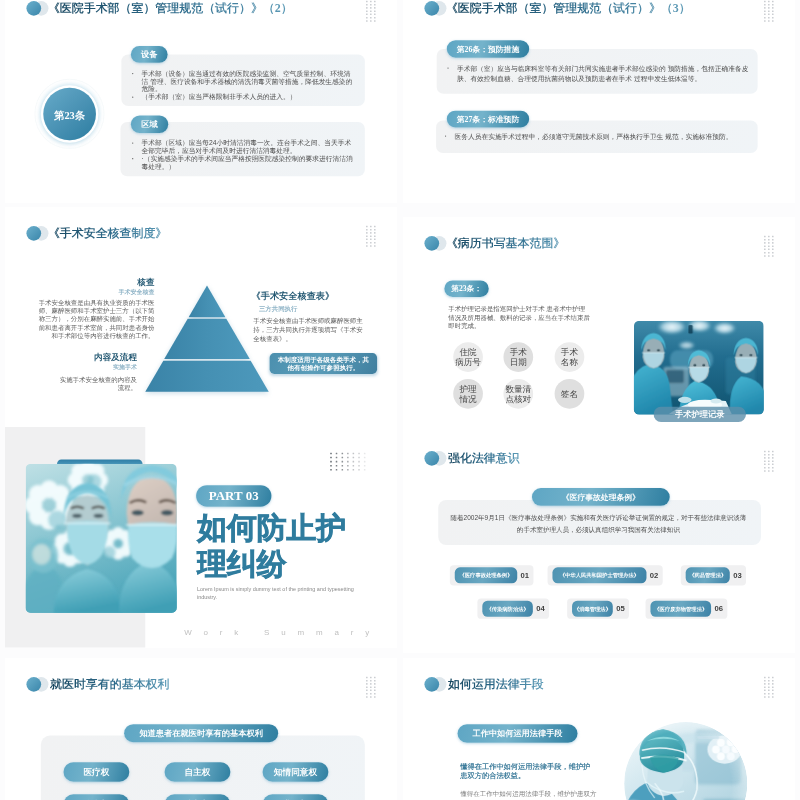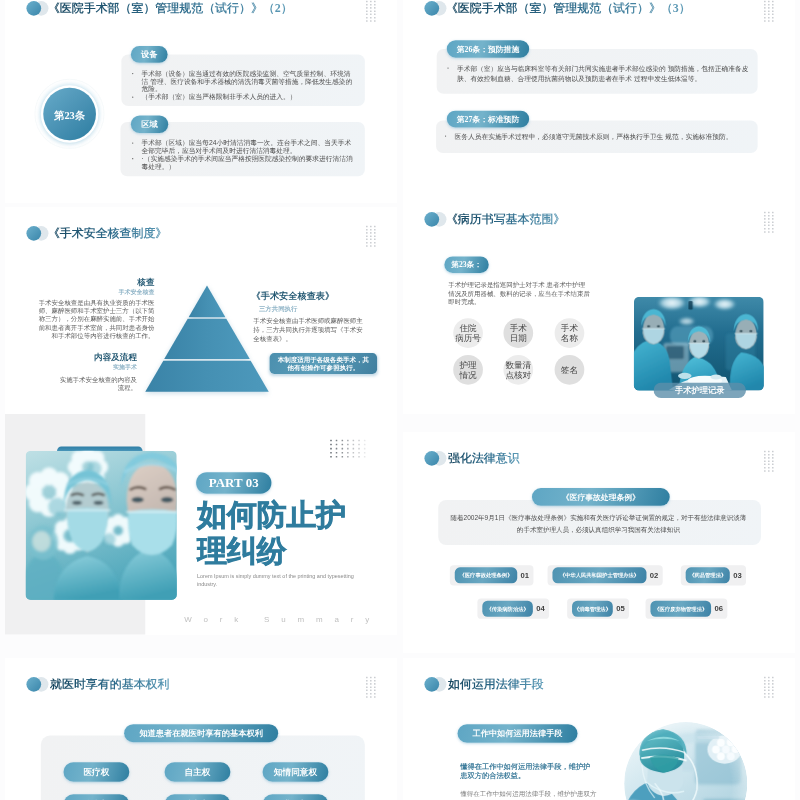--- a/index.html
+++ b/index.html
@@ -225,21 +225,21 @@
     <div class="s3blk" style="left:811px;top:276px;width:372px;text-align:left;font-size:21.3px">
       <div class="h1" style="margin-left:-6px;font-size:30px">《手术安全核查表》</div>
       <div class="h2" style="margin-left:18px;margin-top:8px;font-size:21px">三方共同执行</div>
       <div class="bd" style="margin-top:9px;line-height:29.2px">手术安全核查由手术医师或麻醉医师主持，三方共同执行并逐项填写《手术安全核查表》。</div>
     </div>
 
     <div class="notebox" style="left:864px;top:477px;width:351px;height:68px">本制度适用于各级各类手术，其他有创操作可参照执行。</div>
    </div>
   </div>
 
-  <div class="slide" style="left:403px;top:193px">
+  <div class="slide" style="left:403px;top:217px">
    <div class="canvas">
     <div class="hdr">
       <span class="dot-b"></span>
       <span class="dot-a"></span>
       <span class="ttl">《病历书写基本范围》</span>
     </div>
     <div class="dots">
       <i></i>
           <i></i>
           <i></i>
@@ -355,21 +355,21 @@
           <ellipse cx="232" cy="274" rx="56" ry="16" fill="#f6fcfd"></ellipse>
           <ellipse cx="166" cy="258" rx="22" ry="10" fill="#bde0ea"></ellipse>
           <ellipse cx="268" cy="262" rx="18" ry="8" fill="#d5eaf0"></ellipse>
         </g>
       </svg>
     </div>
     <div class="cap2" style="left:818px;top:620px;width:302px;height:49px;font-size:27px">手术护理记录</div>
    </div>
   </div>
 
-  <div class="slide" style="left:5px;top:414px">
+  <div class="slide" style="left:5px;top:427px">
    <div class="canvas">
     <div class="graypanel" style="left:0;top:0;width:458px;height:720px"></div>
     <div class="bluebar" style="left:170px;top:106px;width:279px;height:20px"></div>
     <div class="photo" style="left:67px;top:120px;width:494px;height:487px">
       <svg viewBox="0 0 494 487" width="494" height="487" preserveAspectRatio="none">
         <defs>
           <linearGradient id="n5bg" x1="0" y1="0" x2="0.35" y2="1">
             <stop offset="0" stop-color="#bfe0e5"></stop>
                 <stop offset="0.45" stop-color="#8ec8d3"></stop>
                 <stop offset="1" stop-color="#4fa7bb"></stop>

